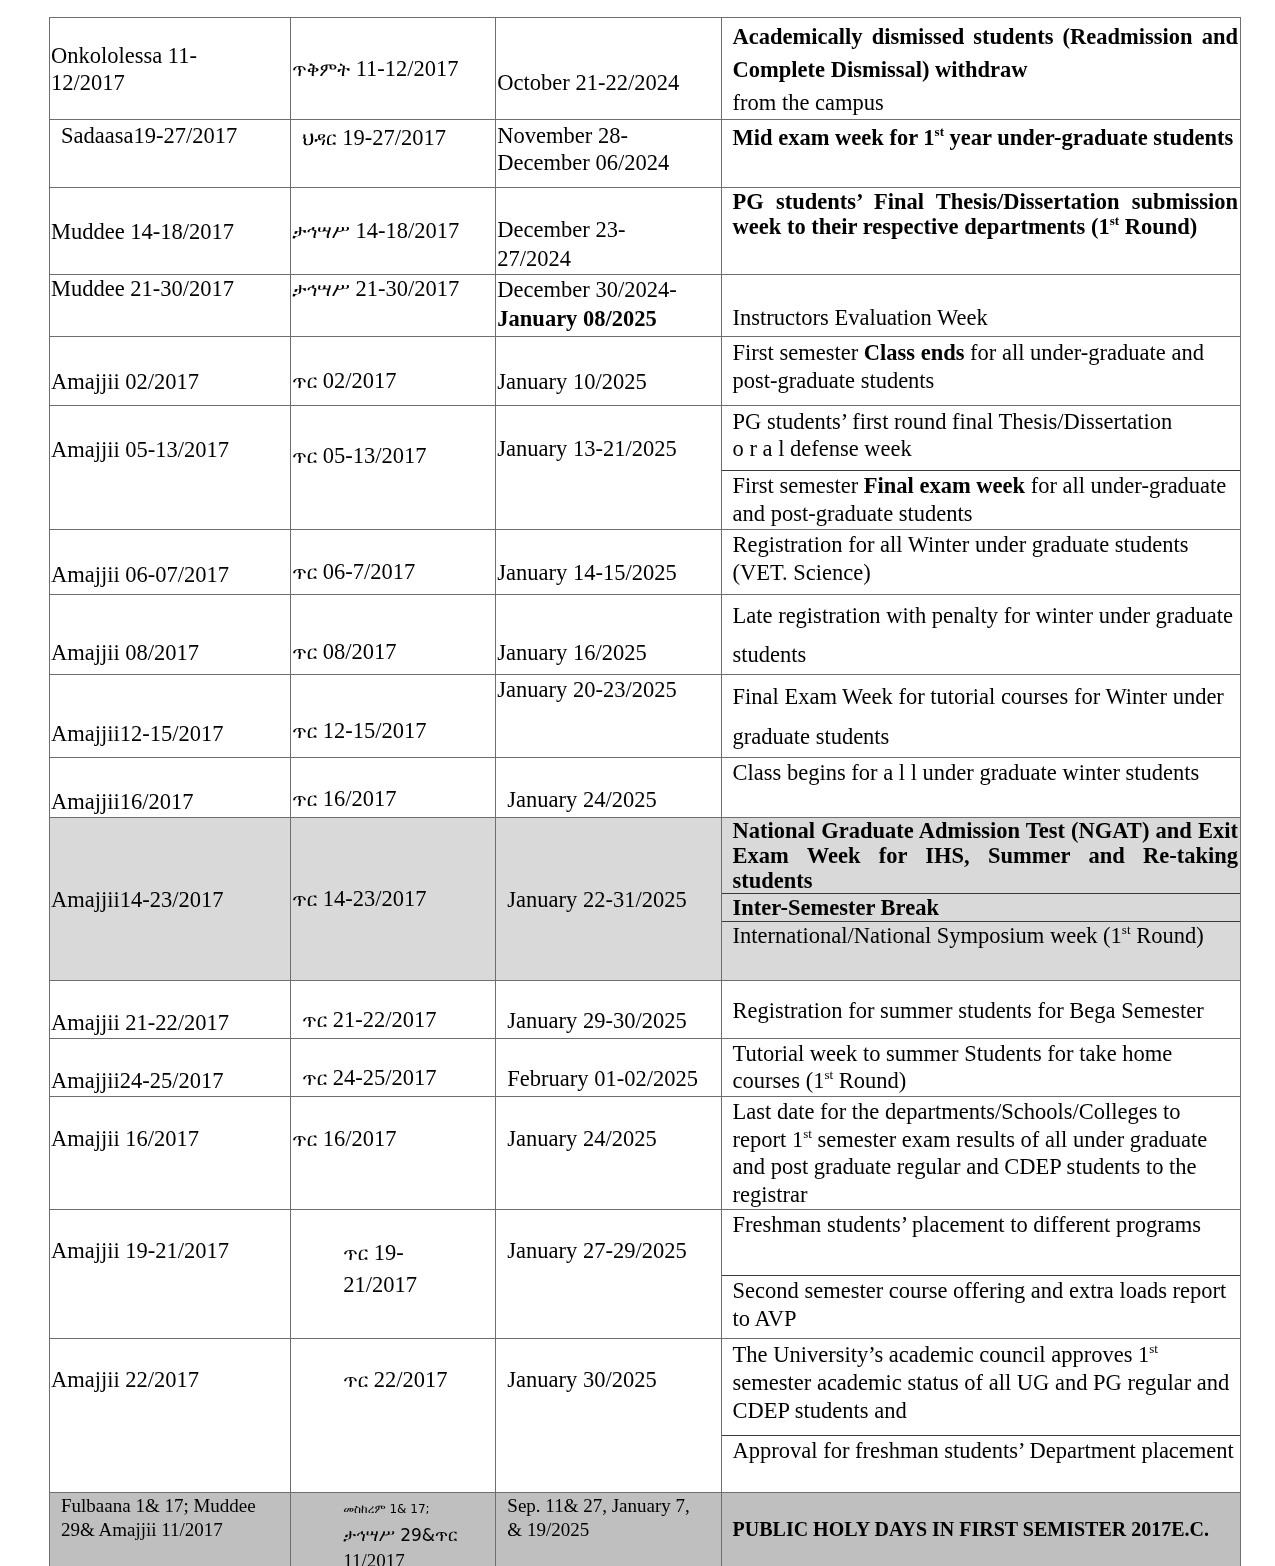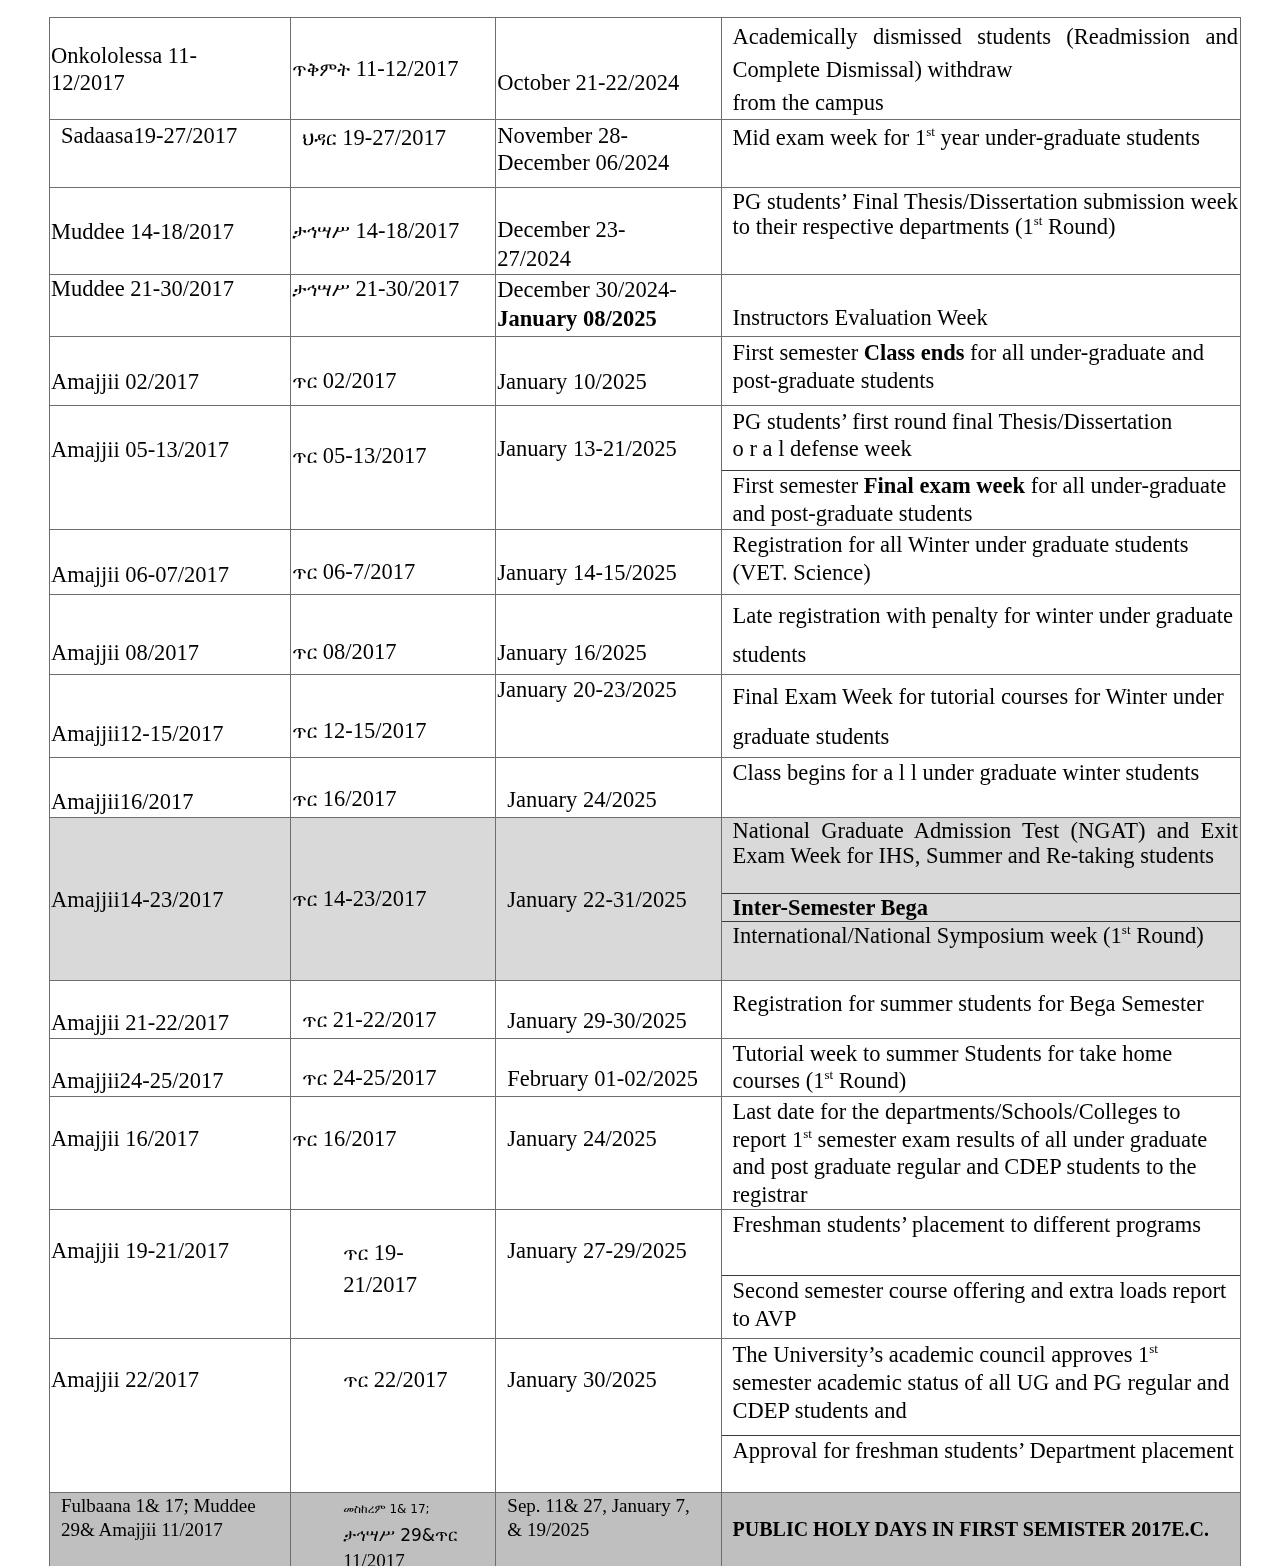--- a/index.html
+++ b/index.html
@@ -4,21 +4,21 @@
 <style>
   html, body { margin: 0; padding: 0; background: #ffffff; }
   body { width: 1275px; height: 1566px; overflow: hidden; position: relative;
          font-family: "Liberation Serif", "DejaVu Serif", serif; color: #000; }
   .tbl { position: absolute; left: 49px; top: 17px; width: 1192px; border-collapse: collapse; table-layout: fixed; }
   .tbl td { border: 1.5px solid #6e6e6e; padding: 0; vertical-align: top; font-size: 22.5px; line-height: 27px; overflow: hidden; }
   .c1 { width: 241px; } .c2 { width: 205px; } .c3 { width: 225px; } .c4 { width: 519px; }
   .txt { display: block; padding: 0 0 0 1px; white-space: pre-line; }
   .pad { padding-left: 11px; }
   .desc { padding: 0 2px 0 11px; white-space: normal; }
-  .just { text-align: justify; text-align-last: left; }
+  .just { text-align: justify; text-align-last: left; font-weight: bold; }
   .bold { font-weight: bold; }
   .gray { background: #d9d9d9; }
   .dark { background: #bfbfbf; }
   .sub { border-top: 1.5px solid #3a3a3a; }
   sup { font-size: 13px; line-height: 0; vertical-align: 9px; }
   .small { font-size: 19px; line-height: 24px; }
   .vbot { vertical-align: bottom !important; }
   .vmid { vertical-align: middle !important; }
   .eth { font-family: "DejaVu Sans", sans-serif; font-size: 19px; }
 </style>
@@ -204,40 +204,40 @@
           <span class="txt"><span class="eth">ጥር</span><span> 14-23/2017</span></span>
         </td>
     <td class="vmid">
           <span class="txt pad">January 22-31/2025</span>
         </td>
     <td>
       <div style="height:75px">
         <span class="txt desc just" style="line-height:25px">National Graduate Admission Test (NGAT) and Exit Exam Week for IHS, Summer and Re-taking students</span>
       </div>
       <div class="sub" style="height:27px">
-        <span class="txt desc bold" style="line-height:27px">Inter-Semester Bega</span>
+        <span class="txt desc bold" style="line-height:27px">Inter-Semester Break</span>
       </div>
       <div class="sub">
         <span class="txt desc" style="line-height:28px"><span>International/National Symposium week (1</span><sup>st</sup><span> Round)</span></span>
       </div>
     </td>
   </tr>
 
   <tr style="height:58px">
     <td class="vbot">
           <span class="txt" style="padding-bottom:2px">Amajjii 21-22/2017</span>
         </td>
     <td class="vbot">
           <span class="txt pad" style="padding-bottom:4px"><span class="eth">ጥር</span><span> 21-22/2017</span></span>
         </td>
     <td class="vbot">
           <span class="txt pad" style="padding-bottom:4px">January 29-30/2025</span>
         </td>
     <td>
-          <span class="txt desc" style="padding-top:9px;line-height:27px">Registration for summer students for Bega Semester</span>
+          <span class="txt desc" style="padding-top:16px;line-height:27px">Registration for summer students for Bega Semester</span>
         </td>
   </tr>
 
   <tr style="height:58px">
     <td class="vbot">
           <span class="txt" style="padding-bottom:2px">Amajjii24-25/2017</span>
         </td>
     <td class="vbot">
           <span class="txt pad" style="padding-bottom:4px"><span class="eth">ጥር</span><span> 24-25/2017</span></span>
         </td>

